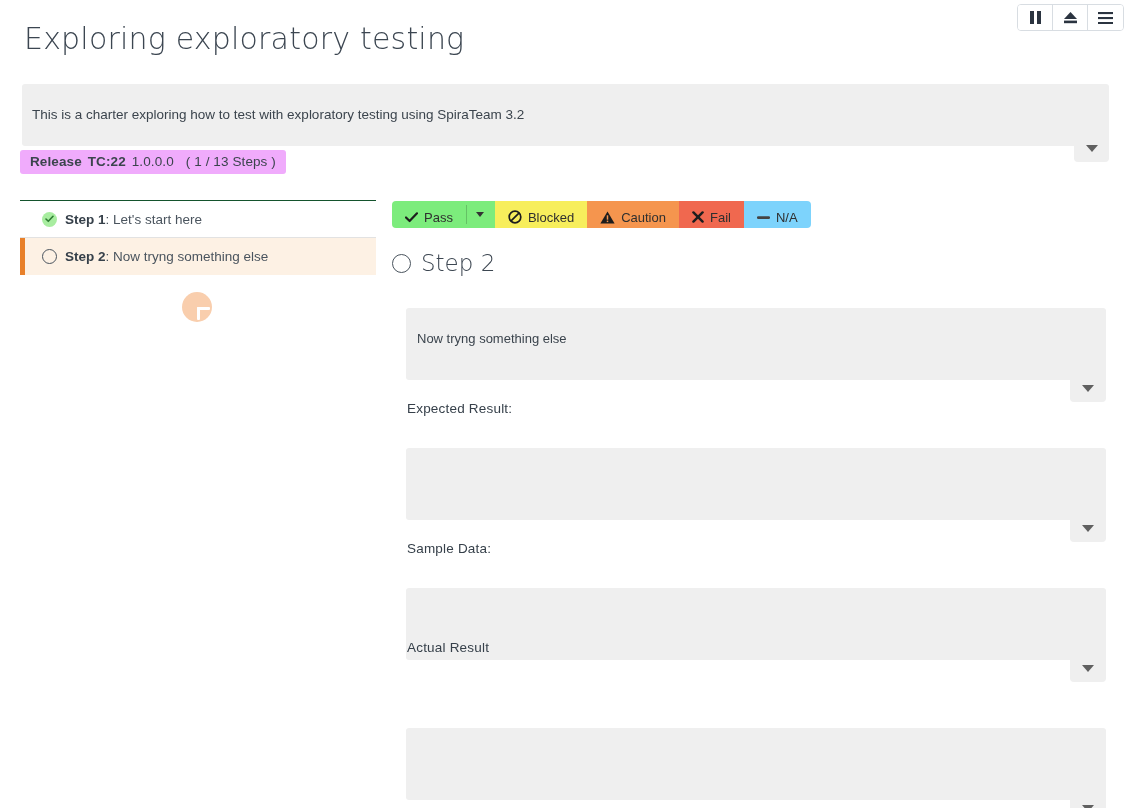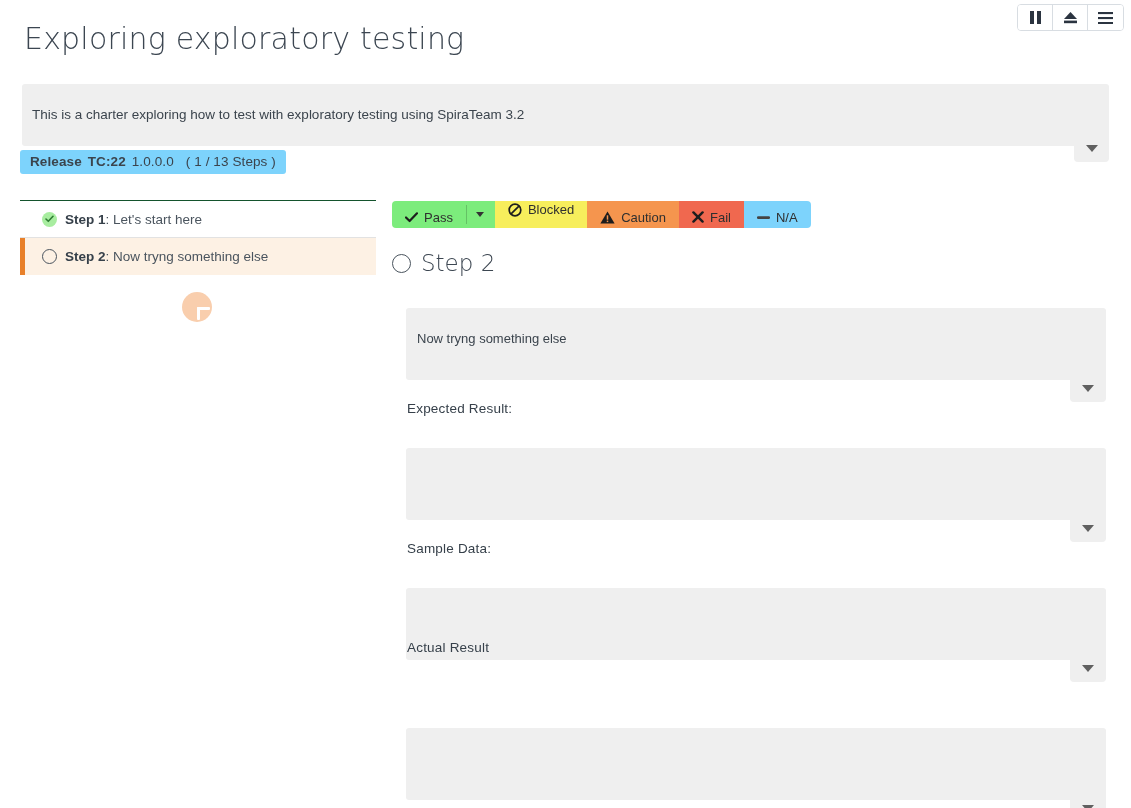--- a/index.html
+++ b/index.html
@@ -93,21 +93,21 @@
     border-left: 6px solid transparent;
     border-right: 6px solid transparent;
     border-top: 7px solid #606060;
   }
 
   
   .release-badge {
     position: absolute;
     left: 20px;
     top: 150px;
-    background: #7dd3fc;
+    background: #f0abfc;
     border-radius: 3px;
     padding: 4px 10px 5px 10px;
     font-size: 13.5px;
     color: #3b444d;
     white-space: nowrap;
     letter-spacing: 0.1px;
   }
   .release-badge .bold { font-weight: bold; }
   .release-badge .sp { display: inline-block; width: 6px; }
 
@@ -365,21 +365,21 @@
       <svg width="13" height="11" viewBox="0 0 13 11">
         <polyline points="1,5.5 4.6,9 12,1.3" fill="none" stroke="#1d1d1d" stroke-width="2.2" stroke-linecap="round" stroke-linejoin="round"></polyline>
       </svg>
     </span>
     <span>Pass</span>
   </button>
   <button class="status-caret" style="background:#7cec7c;">
     <span class="caret-small"></span>
   </button>
 
-  <button class="status-btn" style="background:#f7ee5c;align-items:flex-end;">
+  <button class="status-btn" style="background:#f7ee5c;">
     <span class="st-ico">
       <svg width="14" height="14" viewBox="0 0 14 14">
         <circle cx="7" cy="7" r="5.8" fill="none" stroke="#1d1d1d" stroke-width="1.7"></circle>
         <line x1="3.1" y1="10.9" x2="10.9" y2="3.1" stroke="#1d1d1d" stroke-width="1.7"></line>
       </svg>
     </span>
     <span>Blocked</span>
   </button>
 
   <button class="status-btn" style="background:#f5954e;">

